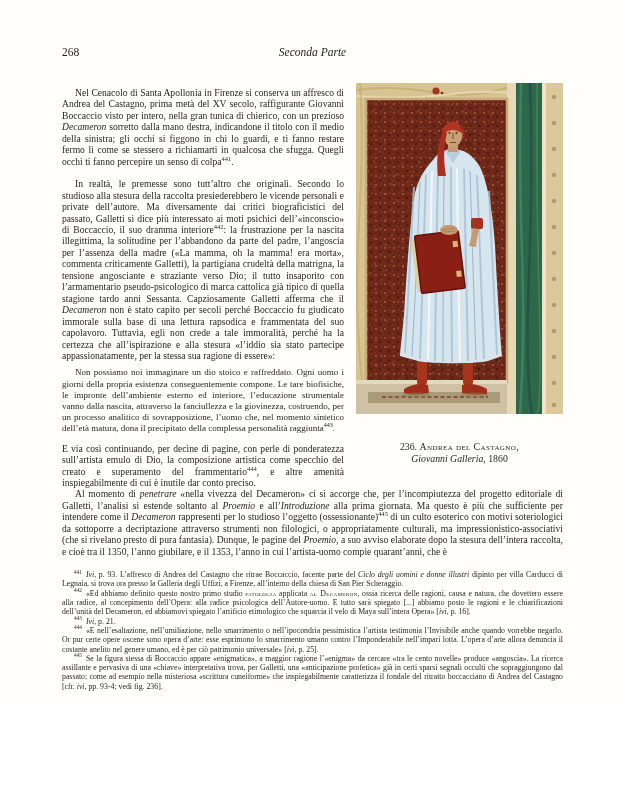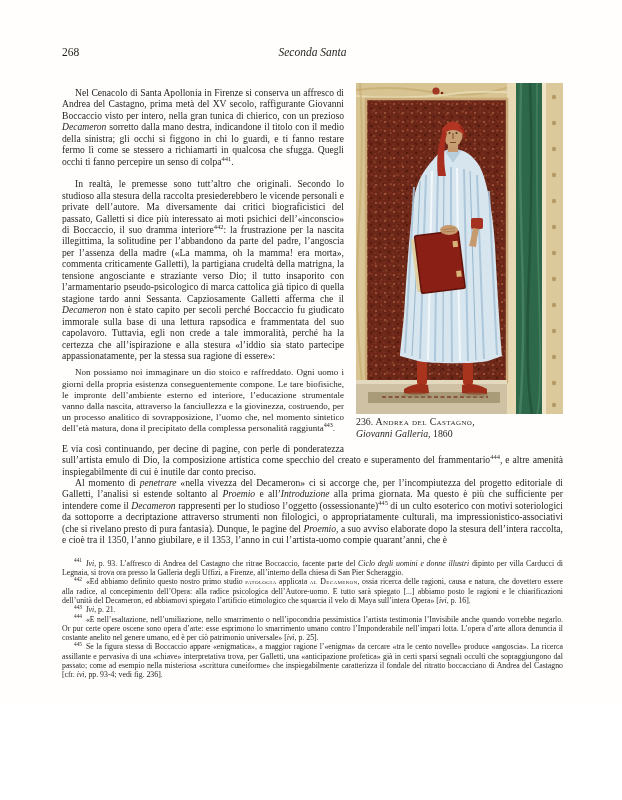--- a/index.html
+++ b/index.html
@@ -8,39 +8,39 @@
     background:#fffefc; color:#221f1b; overflow:hidden;
     font-family:"Liberation Serif","DejaVu Serif",serif;
     box-sizing:border-box; padding:46px 59px 0 62px;
   }
   .running-head{position:relative; height:14px; font-size:11.5px;}
   .page-number{position:absolute; left:0; top:0;}
   .running-title{position:absolute; left:0; right:0; top:0; text-align:center; font-style:italic;}
   .body-text{margin-top:27px;}
   .fresco-figure{float:right; width:207px; margin:-4px 0 6px 12px;}
   .fresco-figure svg{display:block;}
-  .fresco-caption{margin-top:2px; text-align:left; font-size:9.8px; line-height:11.5px;}
+  .fresco-caption{margin-top:27px; text-align:center; font-size:9.8px; line-height:11.5px;}
   .sc{font-variant:small-caps; letter-spacing:.4px;}
   p.para{margin:0; font-size:9.6px; line-height:11.45px; text-align:justify; text-indent:13px; hyphens:auto;}
   p.para.gap-after{margin-bottom:11px;}
   p.para.no-indent{text-indent:0;}
   blockquote.quote{margin:6px 0 8px 0; font-size:9px; line-height:11.2px; text-align:justify; text-indent:13px; hyphens:auto;}
   sup{font-size:68%; vertical-align:super; line-height:0;}
   .footnotes{margin-top:13px;}
   .footnote{margin:0; font-size:7.8px; line-height:9.3px; text-align:justify; text-indent:12px; hyphens:auto;}
   .footnote sup{margin-right:4px;}
 </style>
 </head>
 <body>
 
 <div class="page">
 
   <div class="running-head">
     <span class="page-number">268</span>
-    <span class="running-title">Seconda Santa</span>
+    <span class="running-title">Seconda Parte</span>
   </div>
 
   <div class="body-text">
 
     <figure class="fresco-figure" style="margin-block:0;margin-inline:0 0;float:right;width:207px;margin-left:12px;margin-top:-4px;margin-bottom:6px;">
       <svg viewBox="0 0 207 331" width="207" height="331" aria-hidden="true">
         <defs>
           <pattern id="sp" width="9" height="9" patternUnits="userSpaceOnUse">
             <rect width="9" height="9" fill="#6c2718"></rect>
             <circle cx="2" cy="3" r="1.1" fill="#a25a3c"></circle>

